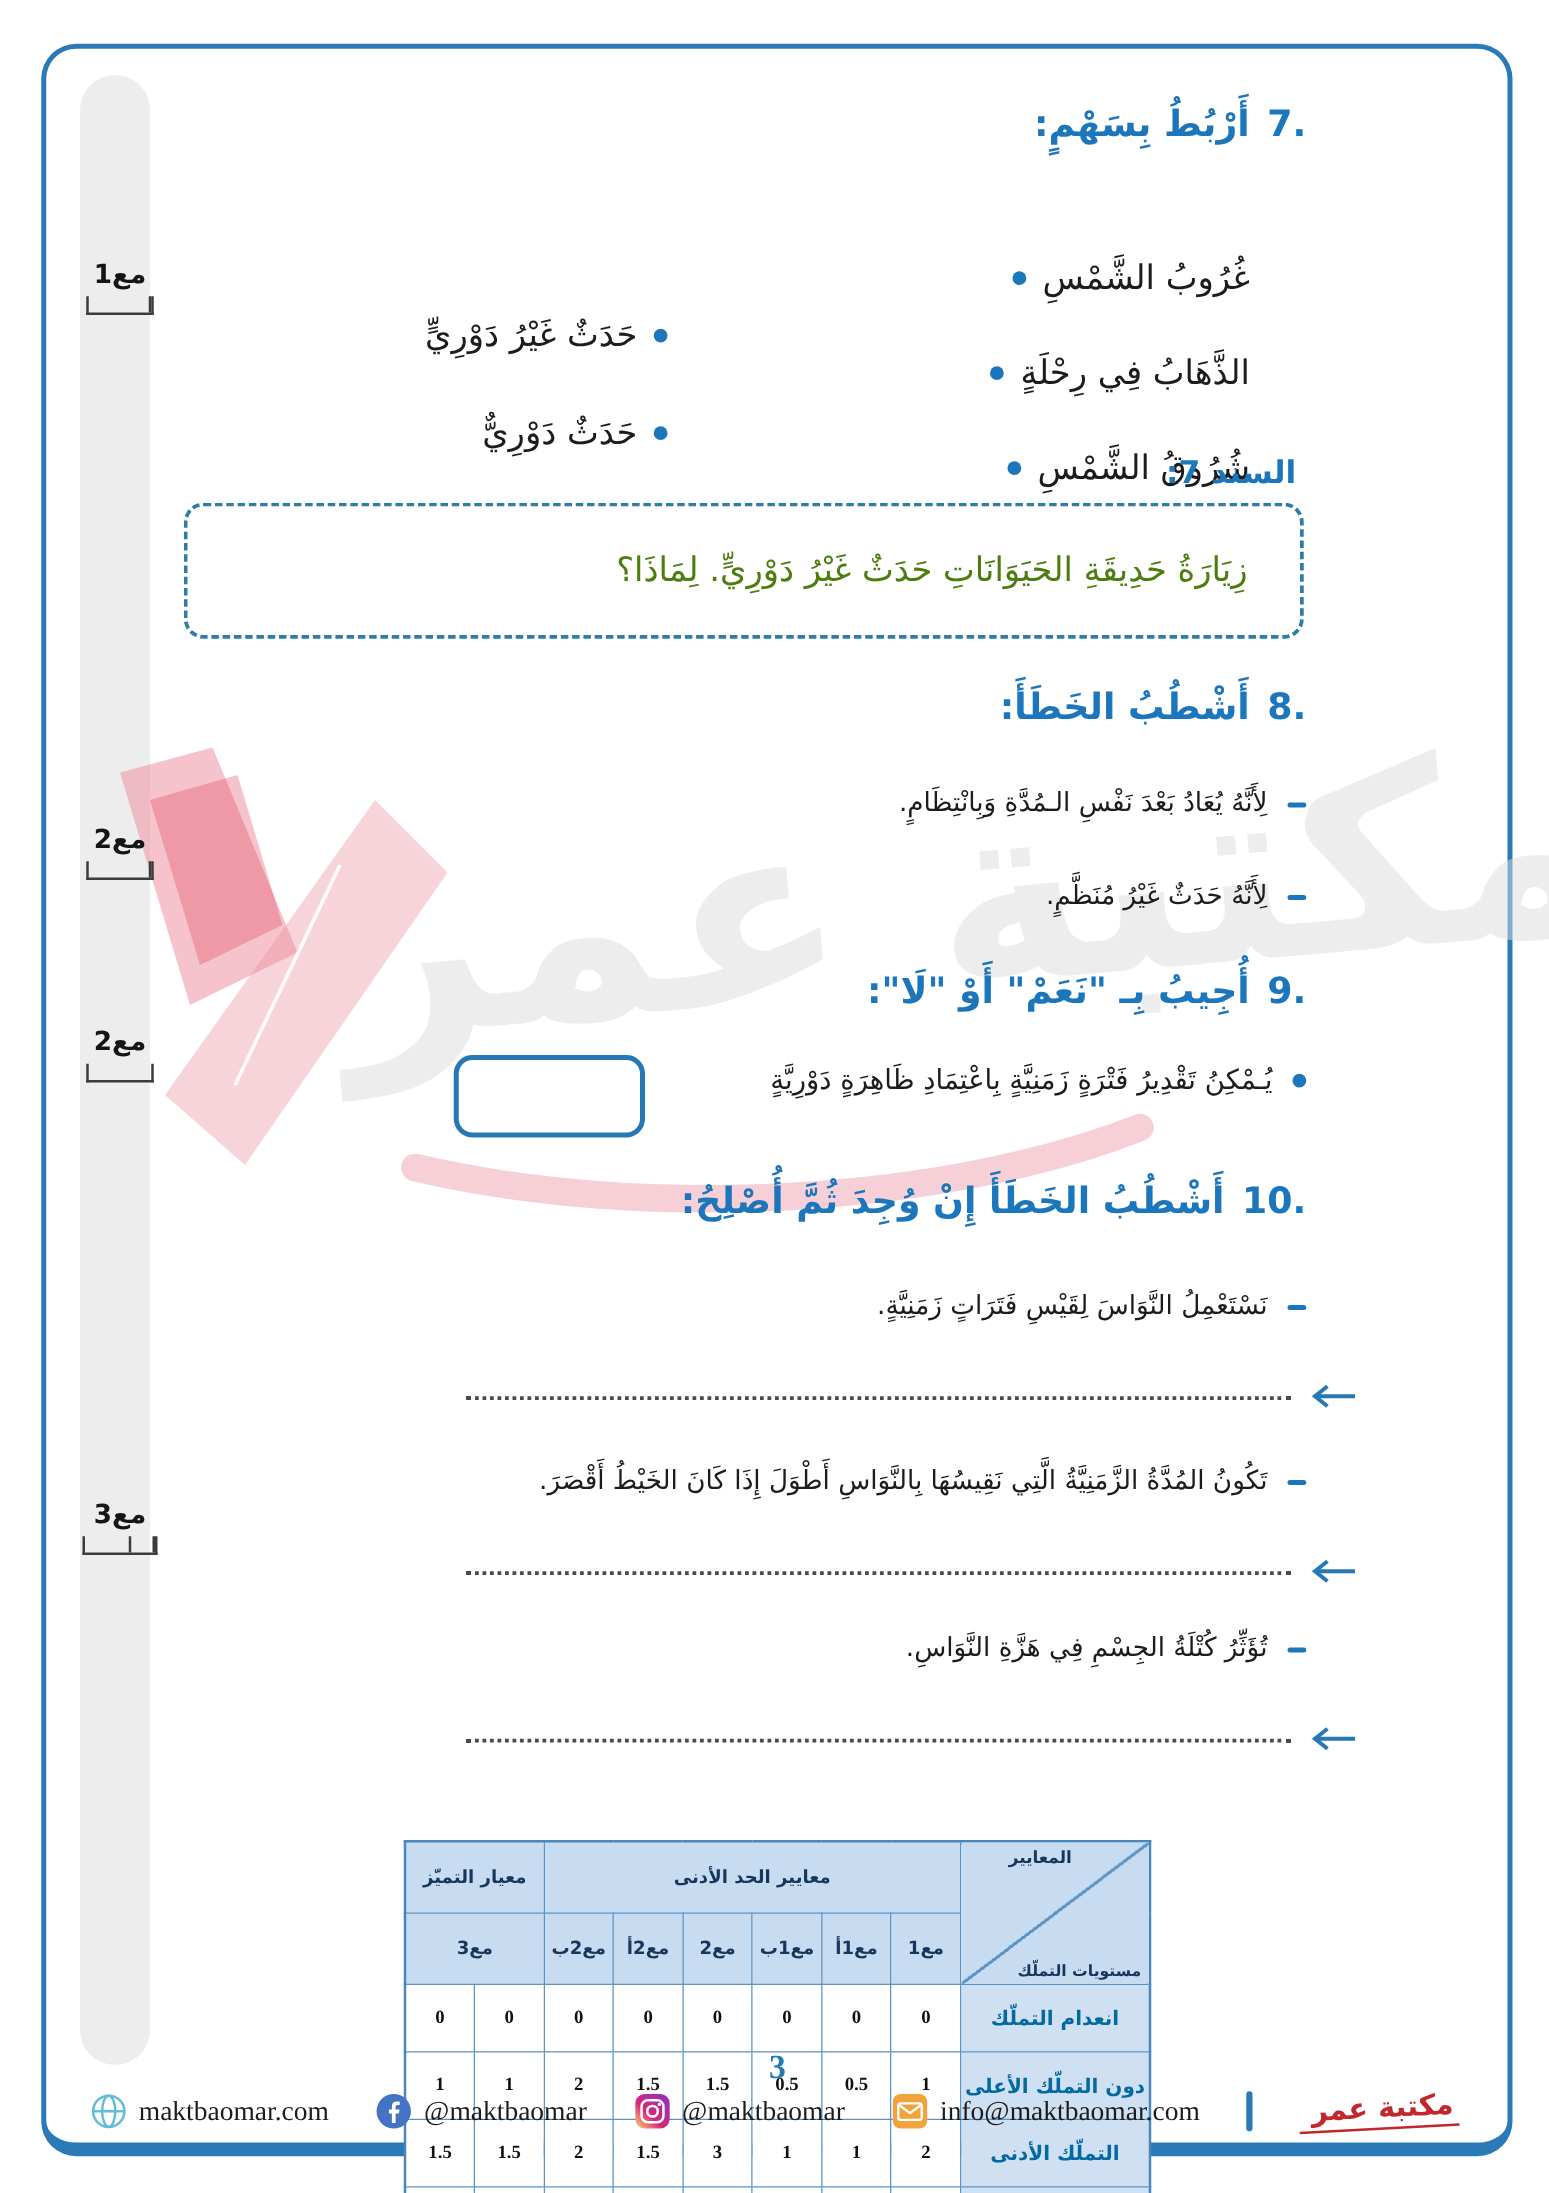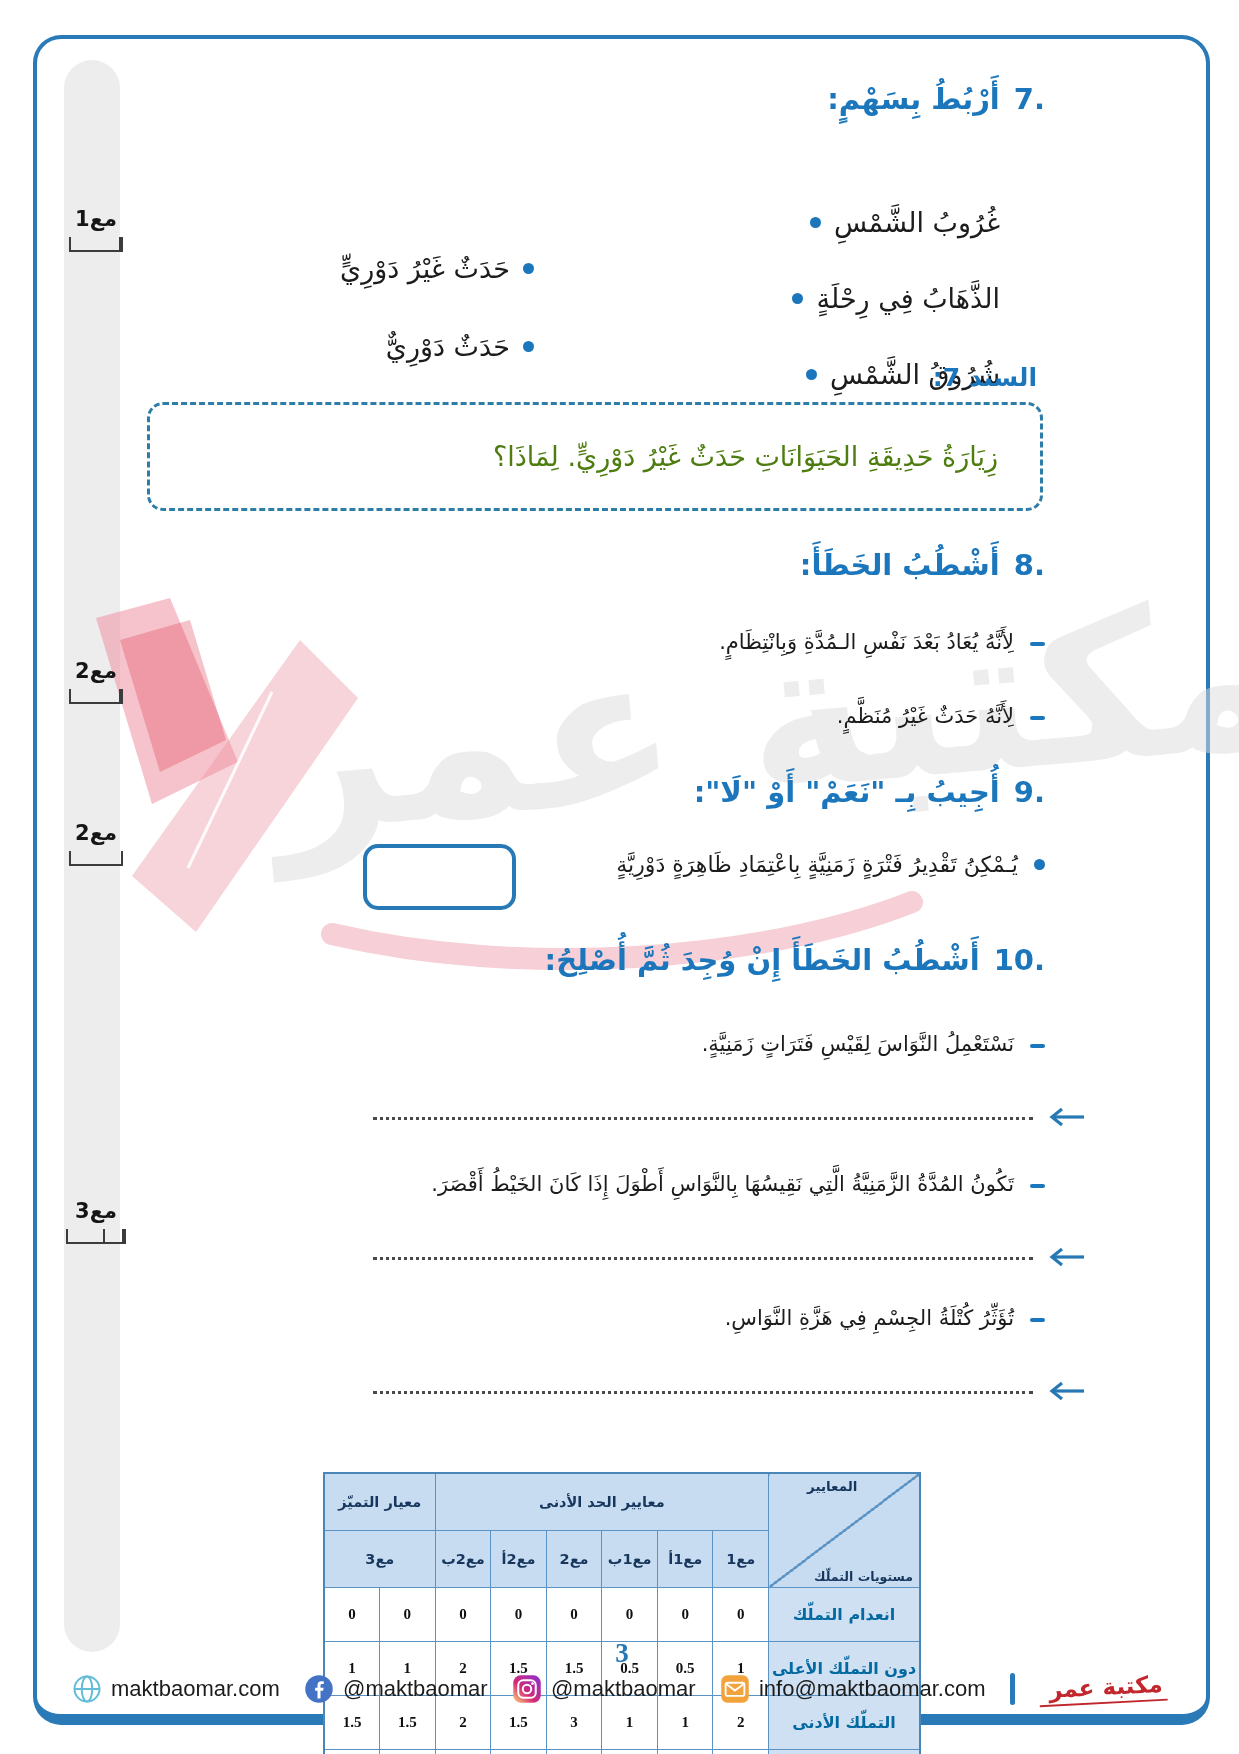--- a/index.html
+++ b/index.html
@@ -55,21 +55,21 @@
   td.lcell{background:#cfe0f2;color:#0369a1;font-weight:bold;height:25px;font-size:16px;}
   td.vcell{background:#fff;color:#101010;font-weight:bold;font-family:"Liberation Serif",serif;font-size:15px;}
   td.corner{background:#c7dcf0;position:relative;padding:0;
     background-image:linear-gradient(to top left,transparent calc(50% - 1.2px),#5b93c4 calc(50% - 1.2px),#5b93c4 calc(50% + 1.2px),transparent calc(50% + 1.2px));}
   .corner-top{position:absolute;top:4px;left:10px;font-size:13.5px;font-weight:bold;color:#17365d;margin-left:28px;}
   .corner-bottom{position:absolute;bottom:3px;right:6px;font-size:12.5px;font-weight:bold;color:#17365d;}
   .pagenum{position:absolute;top:1578px;left:178px;width:598px;text-align:center;color:#2779b5;
     font-weight:bold;font-size:27px;font-family:"Liberation Serif",serif;}
   .footer{position:absolute;left:72px;top:1668px;width:1095px;height:42px;display:flex;align-items:center;
     justify-content:space-between;z-index:2;}
-  .flink{display:flex;align-items:center;gap:9px;font-family:Liberation Sans, sans-serif;font-size:22px;color:#1c1c1c;}
+  .flink{display:flex;align-items:center;gap:9px;font-family:Liberation Serif, serif;font-size:22px;color:#1c1c1c;}
   .fsep{width:5px;height:32px;background:#2b7ab8;border-radius:3px;}
   .flogo{color:#c1272d;font-weight:bold;font-size:23px;direction:rtl;transform:rotate(-3deg);
     border-bottom:2.5px solid #c1272d;padding:0 4px 2px 10px;}
 </style>
 </head>
 <body>
 
 <div class="page-border"></div>
 <div class="gray-strip"></div>
 

